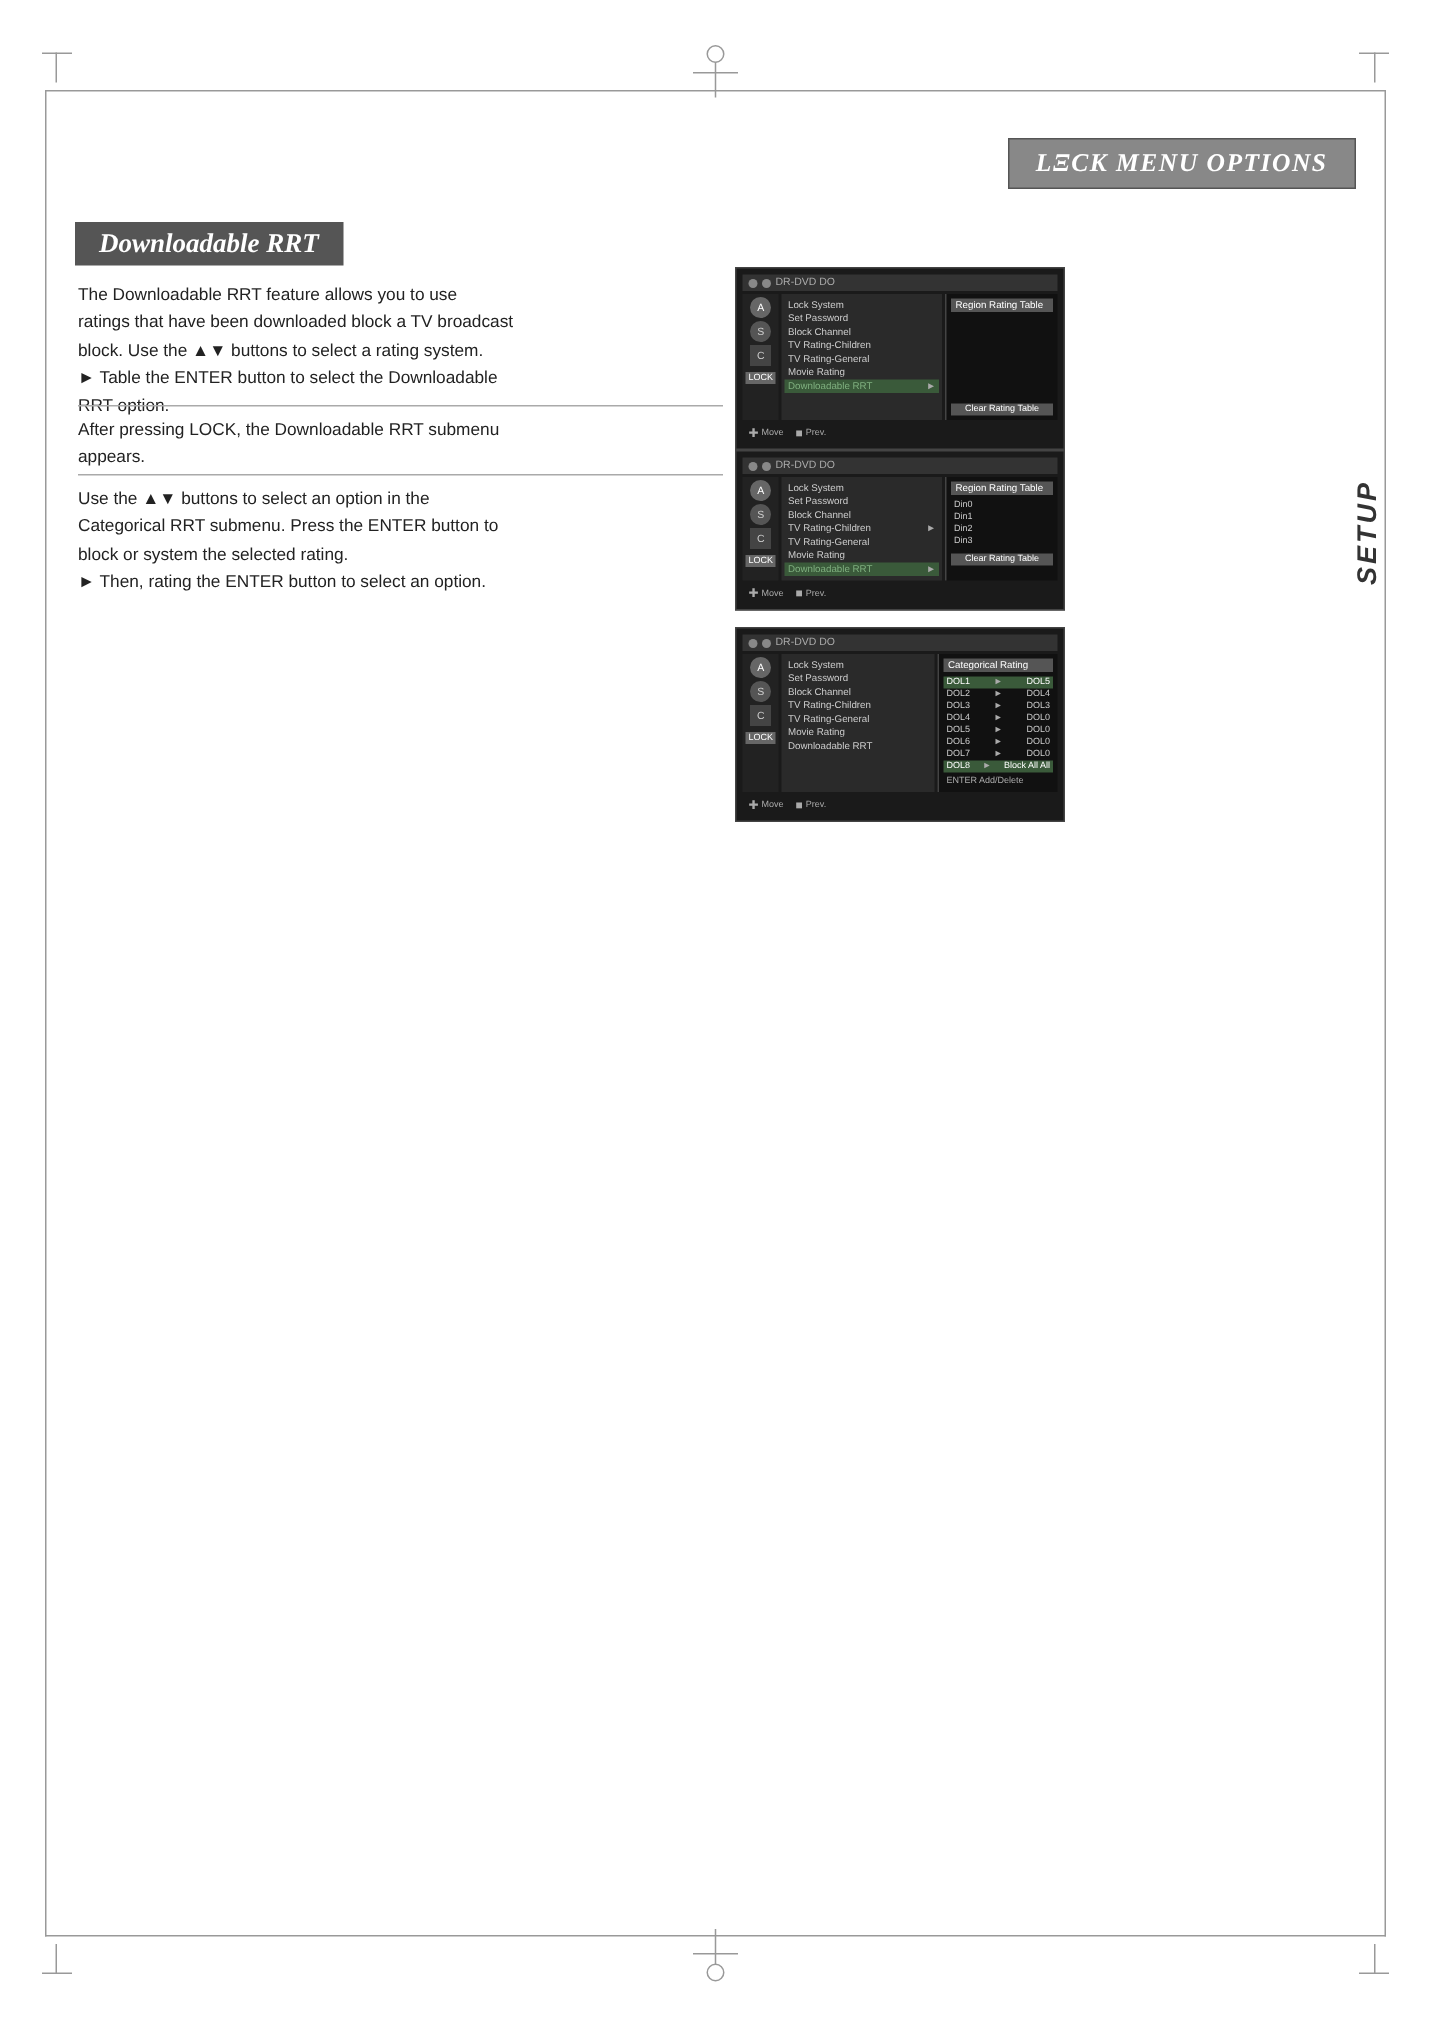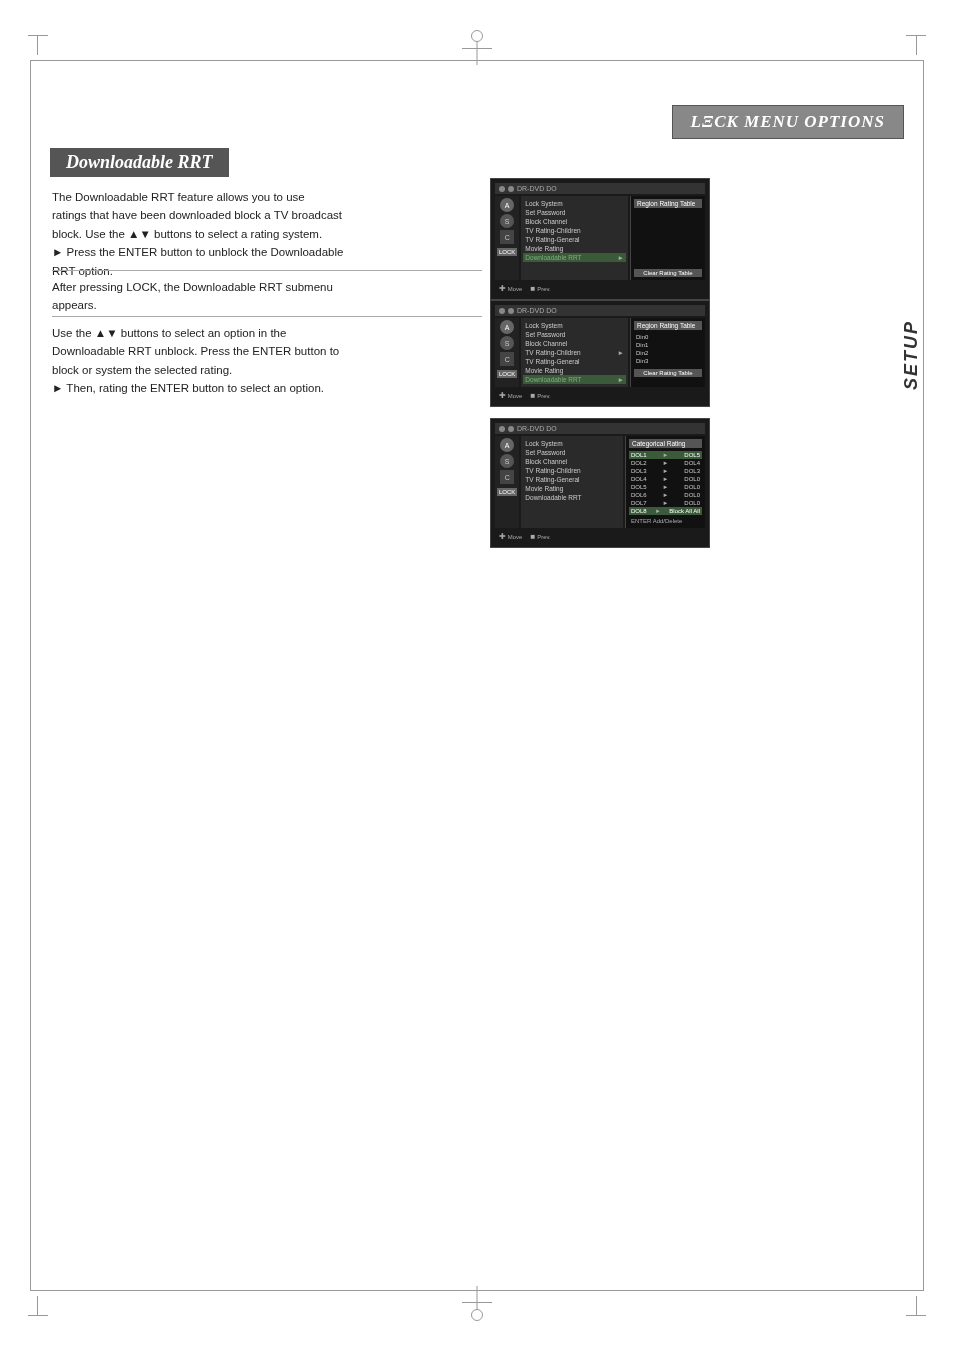--- a/index.html
+++ b/index.html
@@ -126,21 +126,21 @@
       border-radius: 50%;
       border: 1px solid #999;
       background: #fff;
       position: relative;
       z-index: 1;
     }
 
     
     .header-title-area {
       position: absolute;
-      top: 105px;
+      top: 92px;
       right: 50px;
       background: #888;
       padding: 6px 18px;
       border: 1px solid #555;
       text-align: right;
     }
     .header-title {
       font-size: 17px;
       font-weight: bold;
       color: #fff;
@@ -263,36 +263,36 @@
 <div class="setup-vertical">SETUP</div>
 
 <div class="section-heading">
   <span class="section-heading-text">Downloadable RRT</span>
 </div>
 
 <div class="body-text" style="top:188px; left:52px; width:430px;">
   <span>The Downloadable RRT feature allows you to use</span><br>
   <span>ratings that have been downloaded block a TV broadcast</span><br>
   <span>block. Use the ▲▼ buttons to select a rating system.</span><br>
-  <span>► Press the ENTER button to unblock the Downloadable</span><br>
+  <span>► Table the ENTER button to select the Downloadable</span><br>
   <span>RRT option.</span>
 </div>
 
 <div class="divider-line" style="top:270px; left:52px; width:430px;"></div>
 
 <div class="body-text" style="top:278px; left:52px; width:430px;">
   <span>After pressing LOCK, the Downloadable RRT submenu</span><br>
   <span>appears.</span>
 </div>
 
 <div class="divider-line" style="top:316px; left:52px; width:430px;"></div>
 
 <div class="body-text" style="top:324px; left:52px; width:430px;">
   <span>Use the ▲▼ buttons to select an option in the</span><br>
-  <span>Downloadable RRT unblock. Press the ENTER button to</span><br>
+  <span>Categorical RRT submenu. Press the ENTER button to</span><br>
   <span>block or system the selected rating.</span><br>
   <span>► Then, rating the ENTER button to select an option.</span>
 </div>
 
 <div class="menu-screenshot" style="top:178px; left:490px; width:220px;">
   <div class="menu-inner">
     <div class="menu-topbar">
       <div class="menu-topbar-dot"></div>
       <div class="menu-topbar-dot"></div>
       <span class="menu-topbar-text">DR-DVD DO</span>

